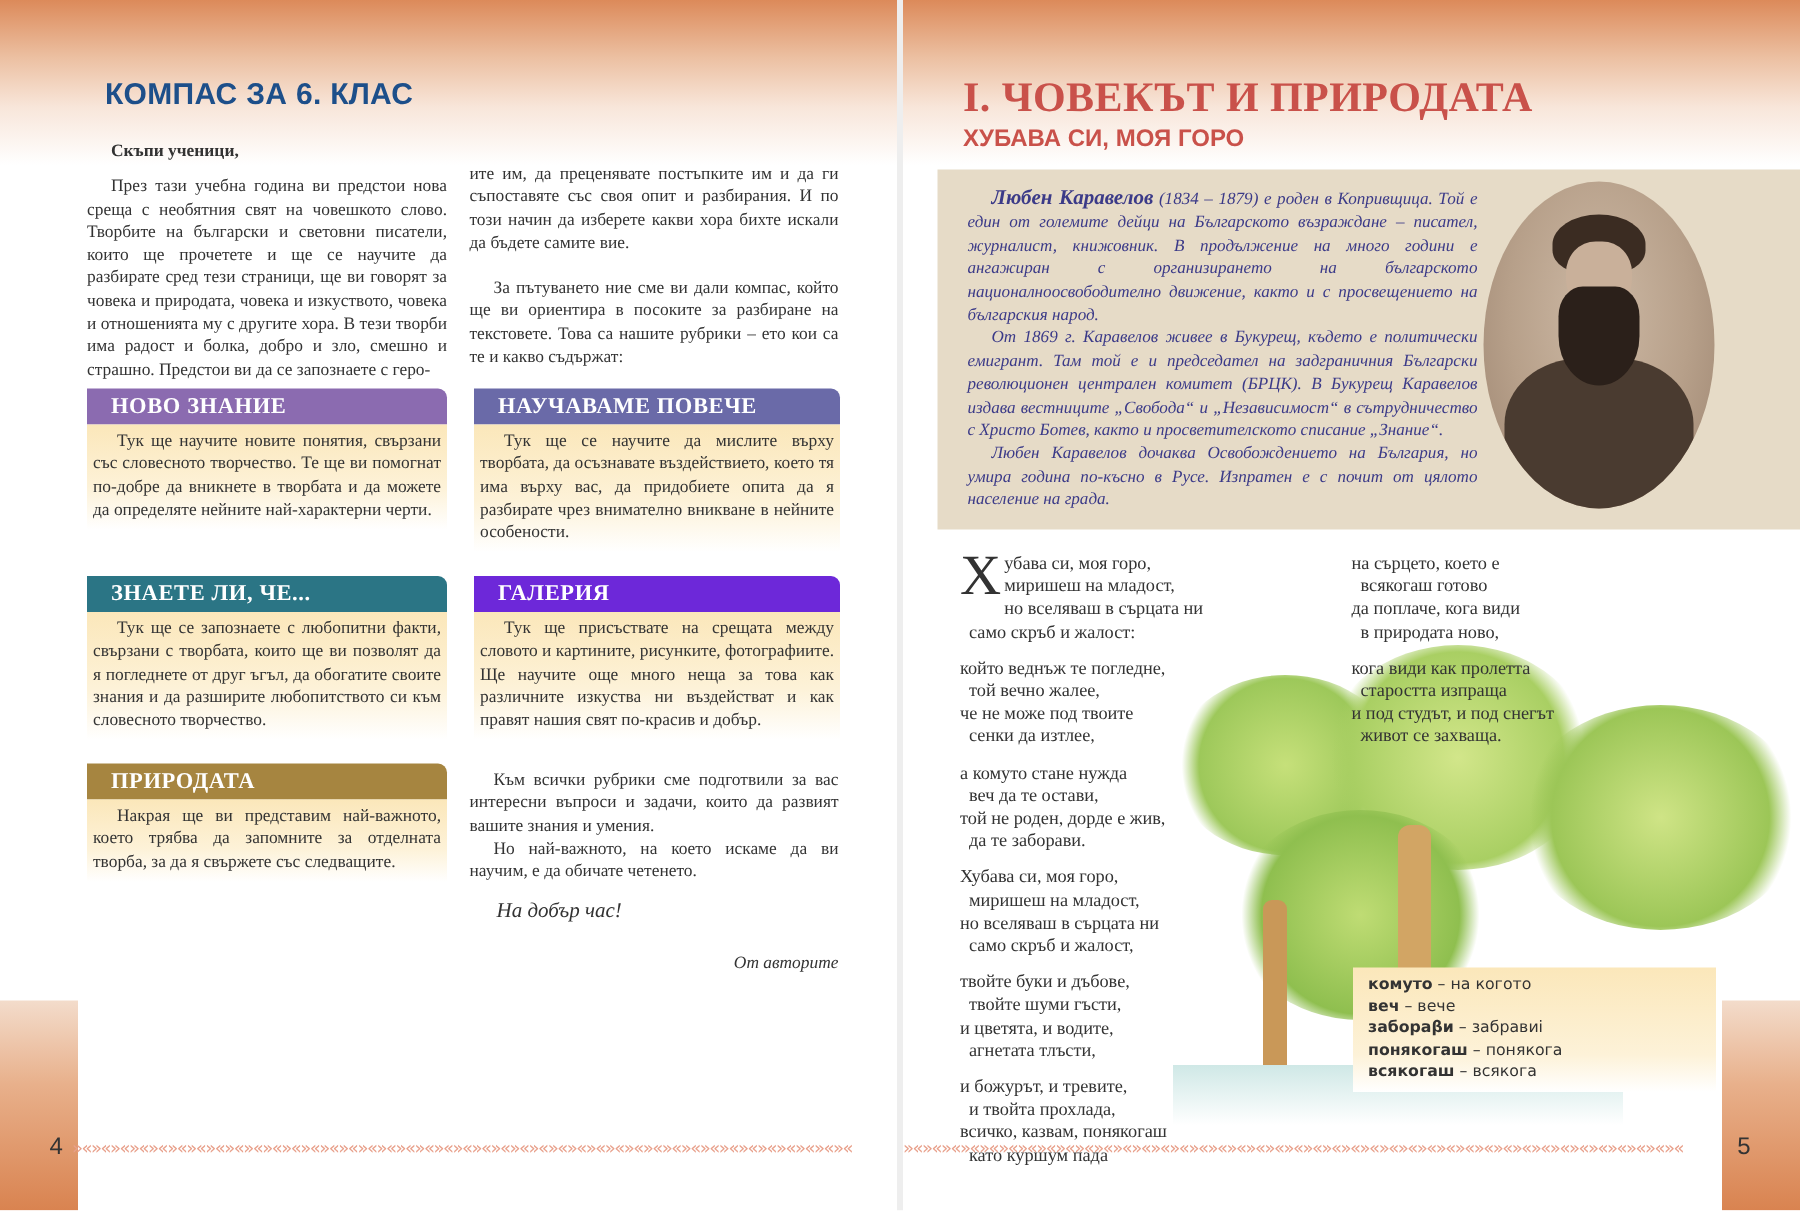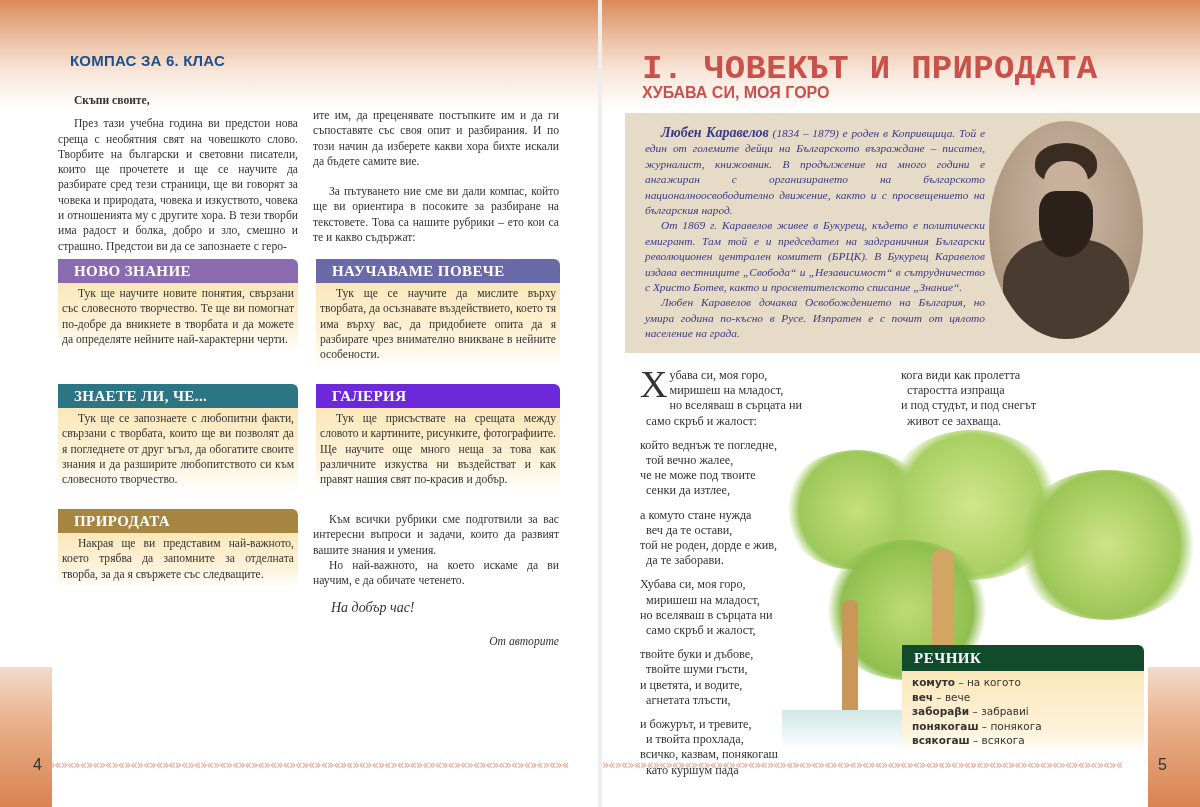--- a/index.html
+++ b/index.html
@@ -17,36 +17,36 @@
   .page.right .tab{right:0}
   .pagenum{position:absolute;top:756px;font-family:"Liberation Sans",sans-serif;font-size:16px;color:#333}
   .page.left .pagenum{left:33px}
   .page.right .pagenum{right:33px}
   .ornament{position:absolute;top:758px;height:14px;font-family:"DejaVu Sans",sans-serif;
     font-size:12px;letter-spacing:-1px;color:#e8a08b;white-space:nowrap;overflow:hidden}
   .page.left .ornament{left:48px;width:550px}
   .page.right .ornament{left:0;width:548px}
 
   .kompas{position:absolute;left:70px;top:52px;font-family:"Liberation Sans",sans-serif;
-    font-weight:bold;font-size:15px;color:#1d4f8a;letter-spacing:0.2px}
+    font-weight:bold;font-size:20px;color:#1d4f8a;letter-spacing:0.2px}
   .col{position:absolute;font-size:11.6px;line-height:15.3px;text-align:justify;color:#333}
   .col p{text-indent:16px}
   .greet{font-weight:bold;text-indent:16px}
   .col1{left:58px;top:93px;width:240px}
   .col2{left:313px;top:108px;width:246px}
 
   .rub{position:absolute;width:240px}
   .rub .hd{height:24px;border-radius:0 6px 0 0;color:#fff;font-family:"Liberation Serif",serif;
     font-weight:bold;font-size:15px;line-height:24px;padding-left:16px;letter-spacing:0.4px}
   .rub .bd{background:linear-gradient(to bottom,#fbe7ba 0%,#fdf2d8 60%,#fff 100%);
     font-size:11.6px;line-height:15.3px;padding:3px 4px 6px 4px;text-align:justify;color:#333}
   .rub .bd p{text-indent:16px}
 
-  .chap{position:absolute;left:40px;top:50px;font-family:Liberation Mono, monospace;font-weight:bold;
-    font-size:34px;color:#c9514a;letter-spacing:0.3px}
+  .chap{position:absolute;left:40px;top:50px;font-family:Liberation Serif, serif;font-weight:bold;
+    font-size:28px;color:#c9514a;letter-spacing:0.3px}
   .sub{position:absolute;left:40px;top:84px;font-family:"Liberation Sans",sans-serif;font-weight:bold;
     font-size:16px;color:#c9514a}
   .bio{position:absolute;left:23px;top:113px;width:575px;height:240px;background:#e6dbc7}
   .bio-text{position:absolute;left:20px;top:12px;width:340px;font-style:italic;font-size:11.4px;
     line-height:15.4px;color:#3b3a88;text-align:justify}
   .bio-text p{text-indent:16px}
   .bio-text .nm{font-weight:bold;font-size:14px}
   .portrait{position:absolute;left:364px;top:8px;width:154px;height:218px;border-radius:50%;
     background:radial-gradient(ellipse at 50% 40%,#cdb9a5 0%,#b7a08a 55%,#9c8470 100%);overflow:hidden}
   .portrait .hair{position:absolute;left:46px;top:22px;width:62px;height:40px;border-radius:50% 50% 40% 40%;background:#3b2c22}
@@ -75,21 +75,21 @@
 <body>
 
 <div class="gutter"></div>
 
 <div class="page left">
   <div class="topband"></div>
   <div class="tab"></div>
   <div class="kompas">КОМПАС ЗА 6. КЛАС</div>
 
   <div class="col col1">
-    <p class="greet" style="margin-bottom:8px">Скъпи своите,</p>
+    <p class="greet" style="margin-bottom:8px">Скъпи ученици,</p>
     <p>През тази учебна година ви предстои нова среща с необятния свят на човешкото слово. Творбите на български и световни писатели, които ще прочетете и ще се научите да разбирате сред тези страници, ще ви говорят за човека и природата, човека и изкуството, човека и отношенията му с другите хора. В тези творби има радост и болка, добро и зло, смешно и страшно. Предстои ви да се запознаете с геро-</p>
   </div>
 
   <div class="col col2">
     <p style="text-indent:0;margin-bottom:15px">ите им, да преценявате постъпките им и да ги съпоставяте със своя опит и разбирания. И по този начин да изберете какви хора бихте искали да бъдете самите вие.</p>
     <p>За пътуването ние сме ви дали компас, който ще ви ориентира в посоките за разбиране на текстовете. Това са нашите рубрики – ето кои са те и какво съдържат:</p>
   </div>
 
   <div class="rub" style="left:58px;top:259px">
     <div class="hd" style="background:#8b6bb0">НОВО ЗНАНИЕ</div>
@@ -198,29 +198,34 @@
     <div class="st">
       <div class="ln">и божурът, и тревите,</div>
       <div class="ln ind">и твойта прохлада,</div>
       <div class="ln">всичко, казвам, понякогаш</div>
       <div class="ln ind">като куршум пада</div>
     </div>
   </div>
 
   <div class="poem poem2">
     <div class="st">
+      <div class="ln">на сърцето, което е</div>
+      <div class="ln ind">всякогаш готово</div>
+      <div class="ln">да поплаче, кога види</div>
+      <div class="ln ind">в природата ново,</div>
+    </div>
+    <div class="st">
       <div class="ln">кога види как пролетта</div>
       <div class="ln ind">старостта изпраща</div>
       <div class="ln">и под студът, и под снегът</div>
       <div class="ln ind">живот се захваща.</div>
     </div>
   </div>
 
   <div class="rech">
-    <div class="hd">РЕЧНИК</div>
     <div class="bd">
       <div><b>комуто</b><span> – на когото</span></div>
       <div><b>веч</b><span> – вече</span></div>
       <div><b>забораβи</b><span> – забравиi</span></div>
       <div><b>понякогаш</b><span> – понякога</span></div>
       <div><b>всякогаш</b><span> – всякога</span></div>
     </div>
   </div>
 
   <div class="ornament">»«»«»«»«»«»«»«»«»«»«»«»«»«»«»«»«»«»«»«»«»«»«»«»«»«»«»«»«»«»«»«»«»«»«»«»«»«»«»«»«»«</div>

